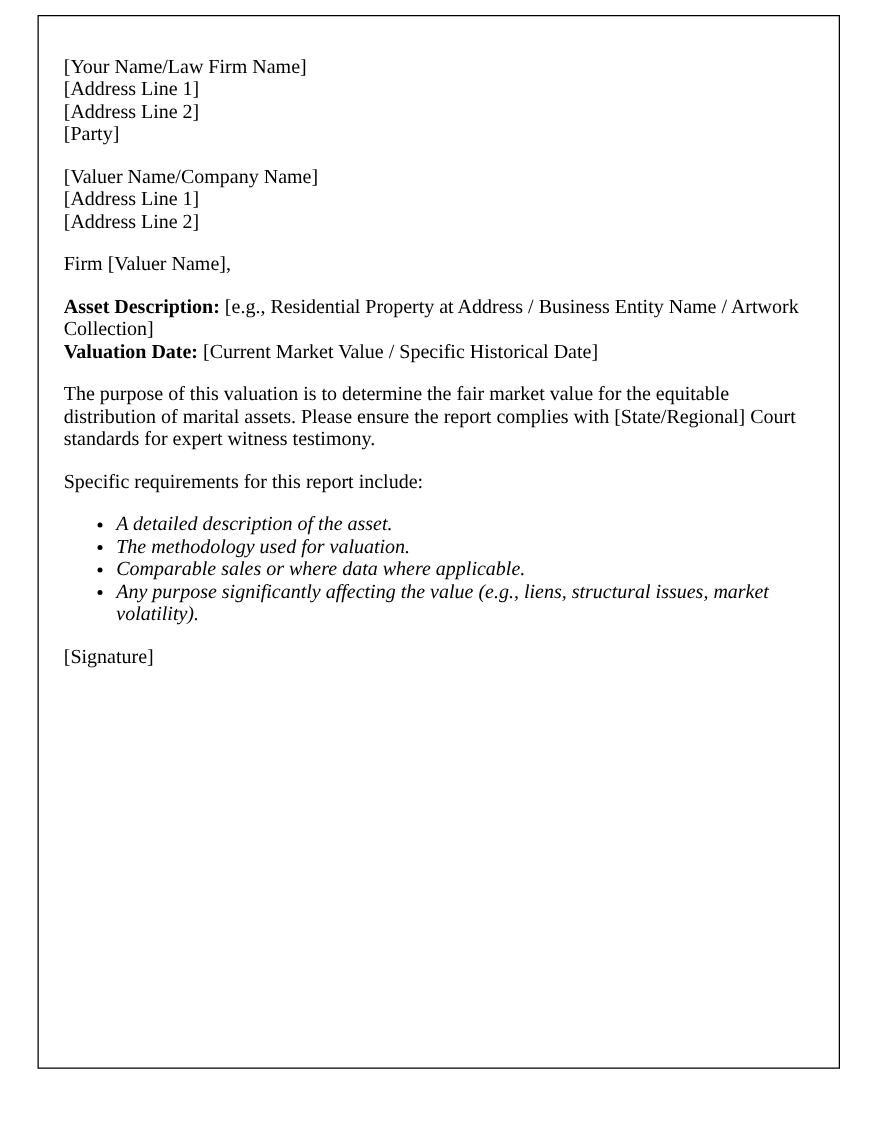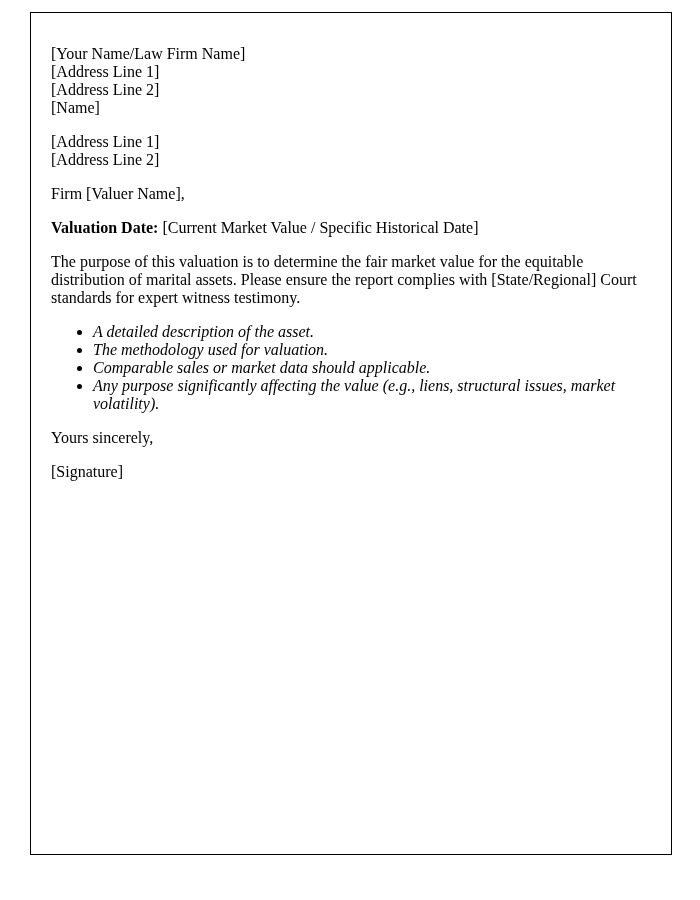--- a/index.html
+++ b/index.html
@@ -37,45 +37,47 @@
 </style>
 </head>
 <body>
 
 <div class="frame">
 
   <div class="block">
     <div class="line">[Your Name/Law Firm Name]</div>
     <div class="line">[Address Line 1]</div>
     <div class="line">[Address Line 2]</div>
-    <div class="line">[Name]</div>
+    <div class="line">[Party]</div>
   </div>
 
   <div class="block">
+    <div class="line">[Valuer Name/Company Name]</div>
     <div class="line">[Address Line 1]</div>
     <div class="line">[Address Line 2]</div>
   </div>
 
 
   <div class="para">Firm [Valuer Name],</div>
 
 
   <div class="para">
+    <div class="line"><span class="bold">Asset Description:</span><span> [e.g., Residential Property at Address / Business Entity Name / Artwork Collection]</span></div>
     <div class="line"><span class="bold">Valuation Date:</span><span> [Current Market Value / Specific Historical Date]</span></div>
   </div>
 
   <div class="para">The purpose of this valuation is to determine the fair market value for the equitable distribution of marital assets. Please ensure the report complies with [State/Regional] Court standards for expert witness testimony.</div>
 
+  <div class="para">Specific requirements for this report include:</div>
 
   <ul class="req-list">
     <li>A detailed description of the asset.</li>
     <li>The methodology used for valuation.</li>
-    <li>Comparable sales or market data should applicable.</li>
+    <li>Comparable sales or where data where applicable.</li>
     <li>Any purpose significantly affecting the value (e.g., liens, structural issues, market volatility).</li>
   </ul>
 
 
 
-  <div class="para">Yours sincerely,</div>
 
   <div class="para">[Signature]</div>
 
 </div>
 
 </body></html>

